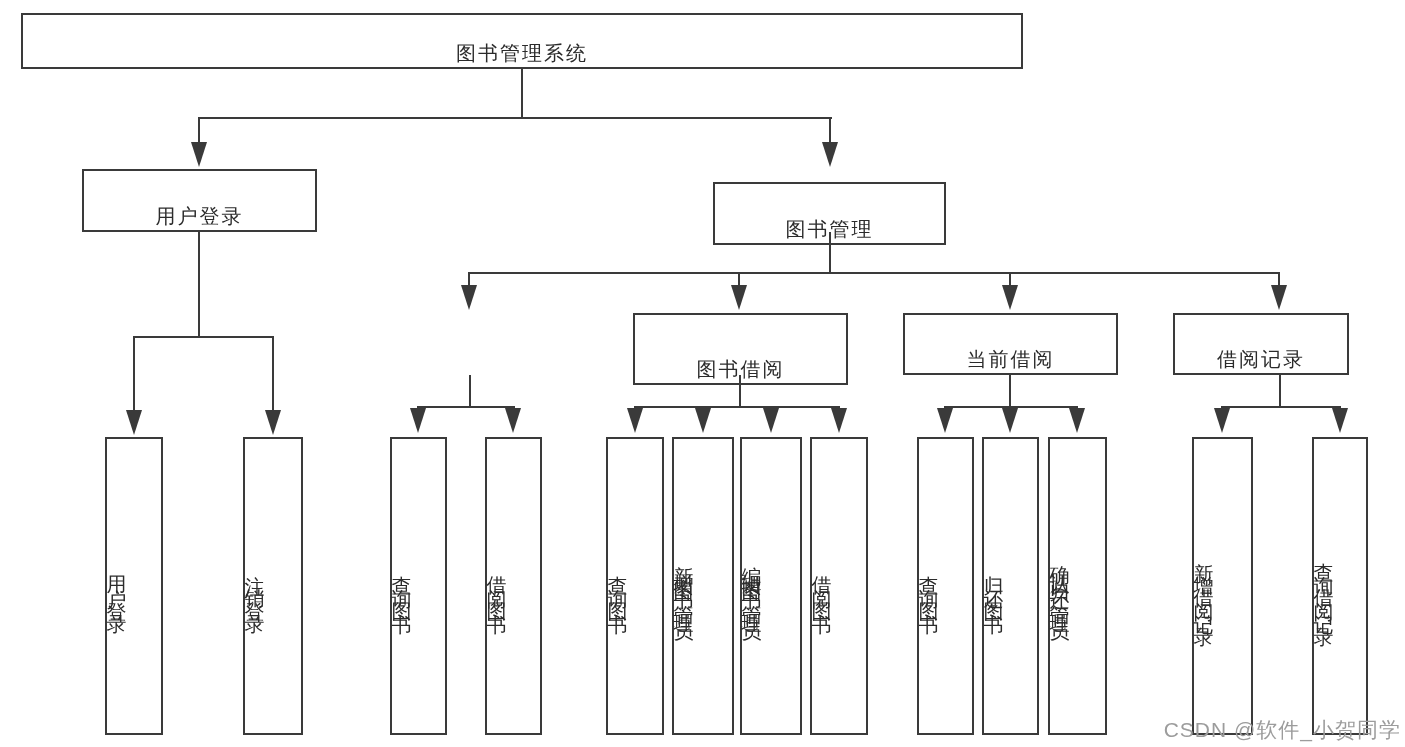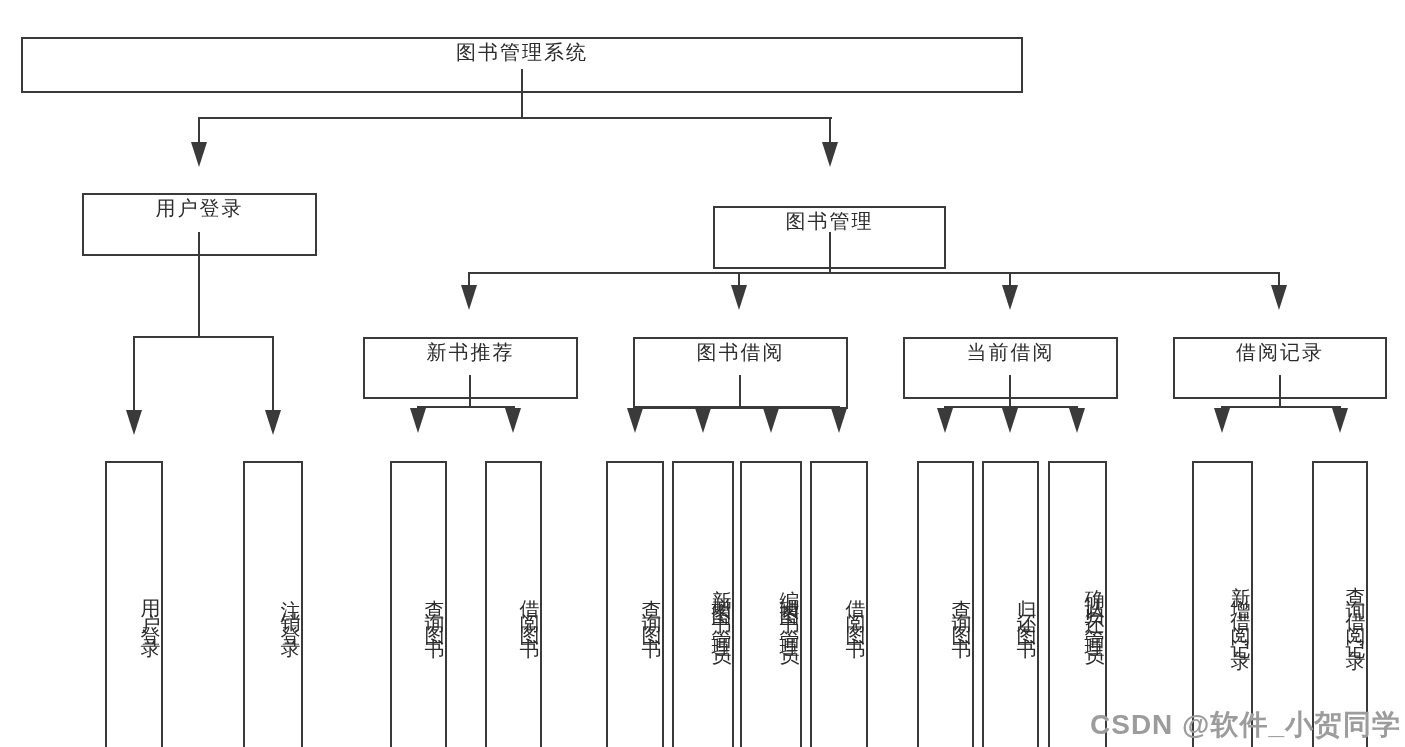--- a/index.html
+++ b/index.html
@@ -15,51 +15,49 @@
     font-family:"Liberation Sans", sans-serif;
     overflow:hidden;
   }
   #stage{position:relative;width:1405px;height:747px;background:var(--background);}
 
   .box{
     position:absolute;
     box-sizing:border-box;
     border:2px solid var(--line);
     background:#fff;
-    display:flex;align-items:flex-start;justify-content:center;
+    display:flex;align-items:flex-end;justify-content:center;
     color:var(--text);
     font-size:20px;
     letter-spacing:2px;
     text-align:center;
-    margin-top:24px;
   }
   .vbox{
     writing-mode:vertical-rl;
     text-orientation:mixed;
     letter-spacing:13px;
     font-size:20px;
     line-height:1;
   }
   .vbox.long{letter-spacing:8px;}
   .hline,.vline{position:absolute;background:var(--line);}
   .arrow{
     position:absolute;width:0;height:0;
     border-left:8px solid transparent;
     border-right:8px solid transparent;
     border-top:25px solid var(--line);
   }
   #watermark{
     position:absolute;
     right:4px;bottom:3px;
     color:var(--watermark);
-    font-size:28px;
+    font-size:21px;
     letter-spacing:1px;
     z-index:10;
     white-space:nowrap;
-    font-weight:bold;
   }
 </style>
 </head>
 <body>
 
 <div id="stage">
 
   <div class="box" style="left:21px;top:13px;width:1002px;height:56px;">
     <span>图书管理系统</span>
   </div>
@@ -89,30 +87,27 @@
   <div class="hline" style="left:468px;top:272px;width:812px;height:2px;"></div>
   <div class="vline" style="left:468px;top:272px;width:2px;height:14px;"></div>
   <div class="arrow" style="left:461px;top:285px;"></div>
   <div class="vline" style="left:738px;top:272px;width:2px;height:14px;"></div>
   <div class="arrow" style="left:731px;top:285px;"></div>
   <div class="vline" style="left:1009px;top:272px;width:2px;height:14px;"></div>
   <div class="arrow" style="left:1002px;top:285px;"></div>
   <div class="vline" style="left:1278px;top:272px;width:2px;height:14px;"></div>
   <div class="arrow" style="left:1271px;top:285px;"></div>
 
-  <div class="box" style="left:363px;top:313px;width:215px;height:62px;">
-    <span>新书推荐</span>
-  </div>
   <div class="box" style="left:633px;top:313px;width:215px;height:72px;">
     <span>图书借阅</span>
   </div>
   <div class="box" style="left:903px;top:313px;width:215px;height:62px;">
     <span>当前借阅</span>
   </div>
-  <div class="box" style="left:1173px;top:313px;width:214px;height:62px;">
+  <div class="box" style="left:1173px;top:313px;width:176px;height:62px;">
     <span>借阅记录</span>
   </div>
 
   <div class="vline" style="left:469px;top:375px;width:2px;height:31px;"></div>
   <div class="hline" style="left:417px;top:406px;width:98px;height:2px;"></div>
   <div class="arrow" style="left:410px;top:408px;"></div>
   <div class="arrow" style="left:505px;top:408px;"></div>
 
   <div class="vline" style="left:739px;top:375px;width:2px;height:31px;"></div>
   <div class="hline" style="left:634px;top:406px;width:206px;height:2px;"></div>

